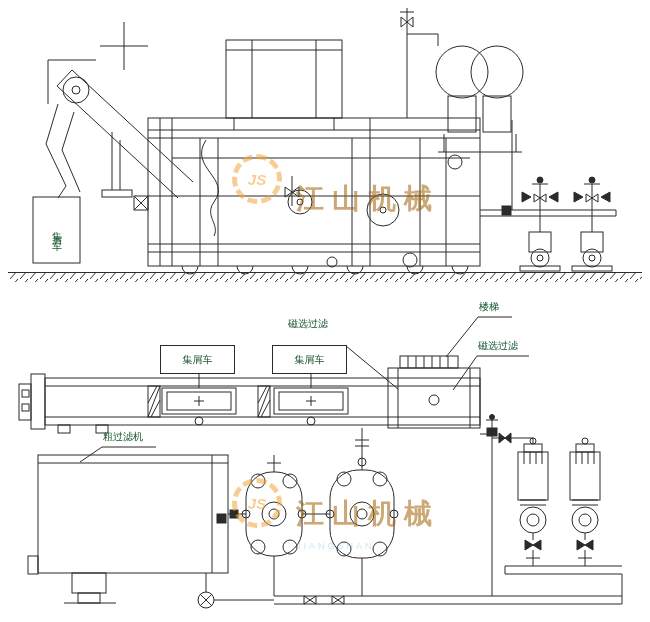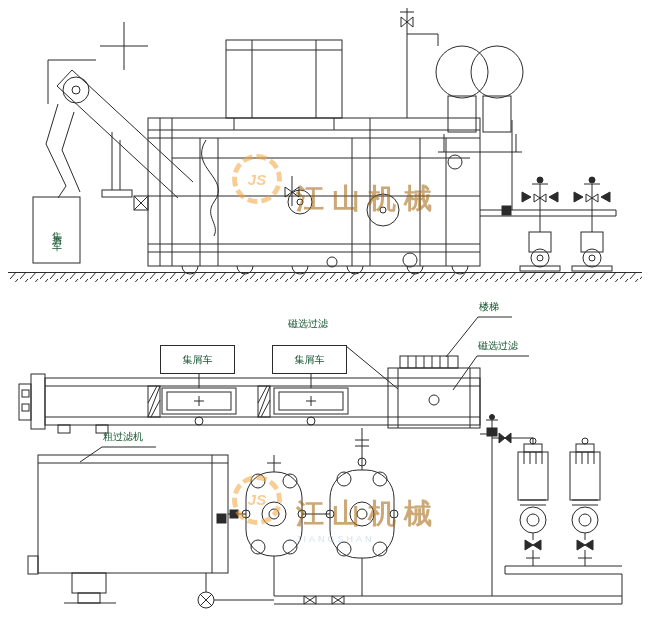--- a/index.html
+++ b/index.html
@@ -24,21 +24,21 @@
     position:absolute;z-index:3;display:flex;align-items:center;gap:14px;
     opacity:0.55;pointer-events:none;
   }
   .wm-gear{
     width:40px;height:40px;border:5px dashed #f3a63e;border-radius:50%;
     display:flex;align-items:center;justify-content:center;
     color:#f3a63e;font-weight:bold;font-style:italic;font-size:15px;flex:0 0 auto;
   }
   .wm-textcol{display:flex;flex-direction:column;align-items:flex-start;}
   .wm-company{color:#a16207;font-size:28px;font-weight:700;letter-spacing:8px;margin-top:40px;}
-  .wm-sub{color:#a9cde6;font-size:9px;letter-spacing:3px;margin-top:1px;}
+  .wm-sub{color:#a9cde6;font-size:9px;letter-spacing:3px;margin-top:8px;}
 </style>
 </head>
 <body>
 
 <div class="canvas">
 
   <svg class="linework" width="650" height="622" viewBox="0 0 650 622" stroke="#2b2b2b" stroke-width="1" fill="none">
     <defs>
       <pattern id="hatch" width="10" height="9" patternUnits="userSpaceOnUse">
         <line x1="0" y1="9" x2="8" y2="0" stroke="#2b2b2b" stroke-width="1"></line>

